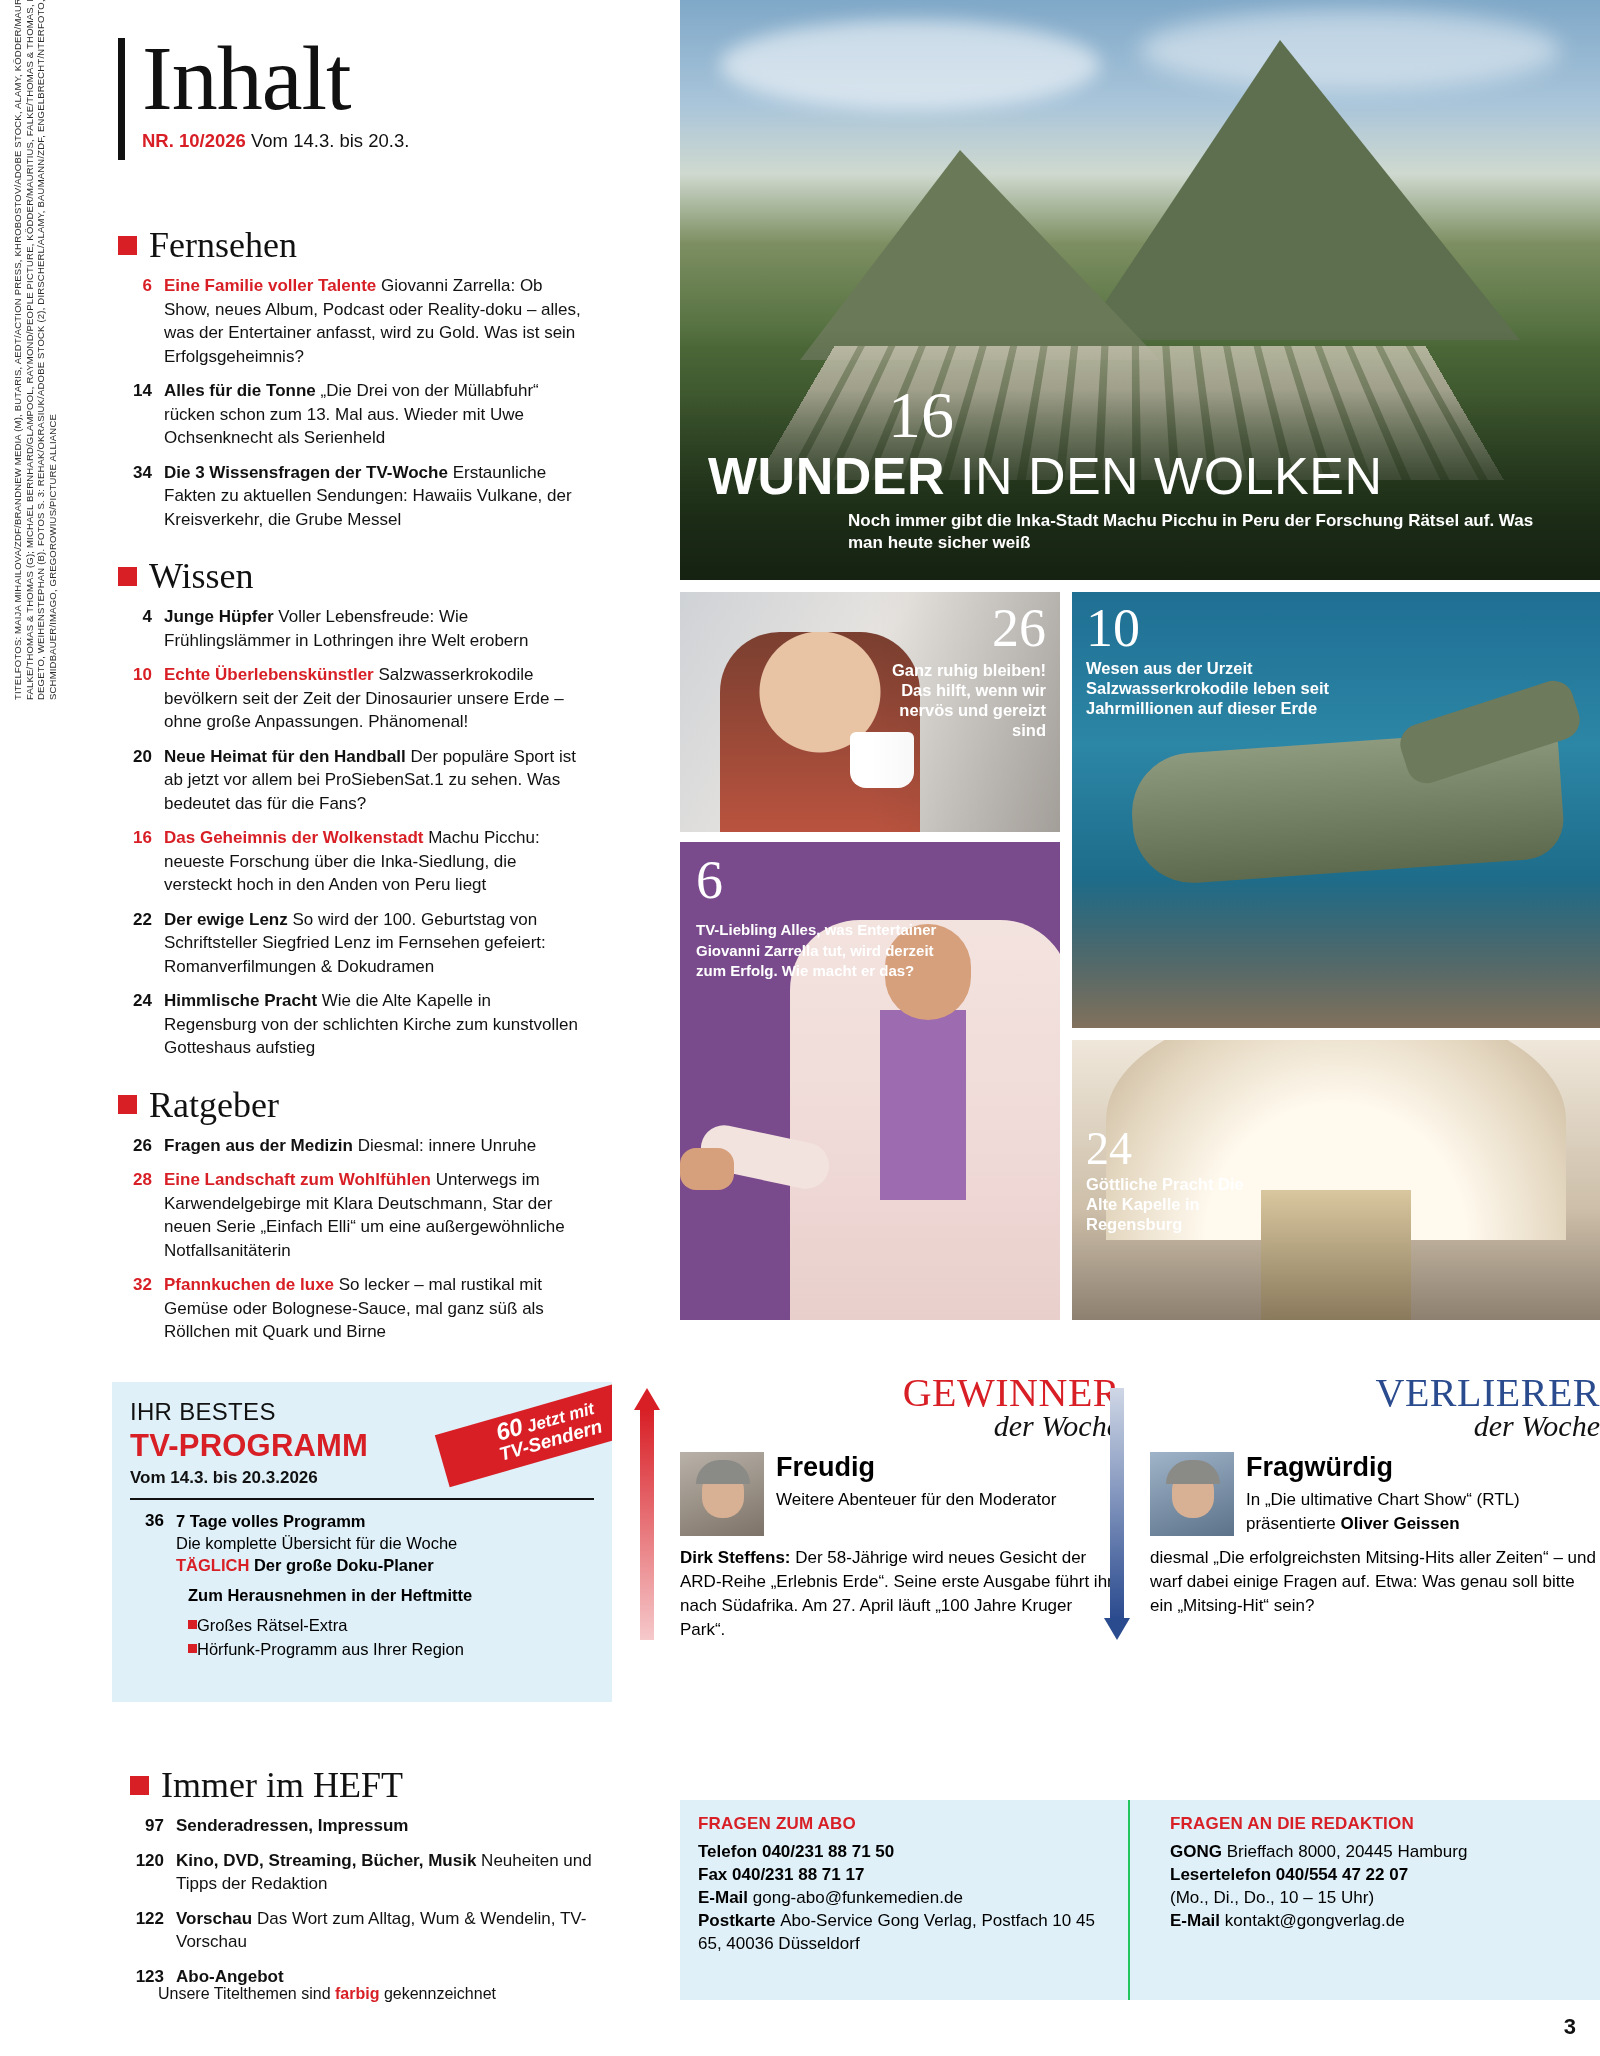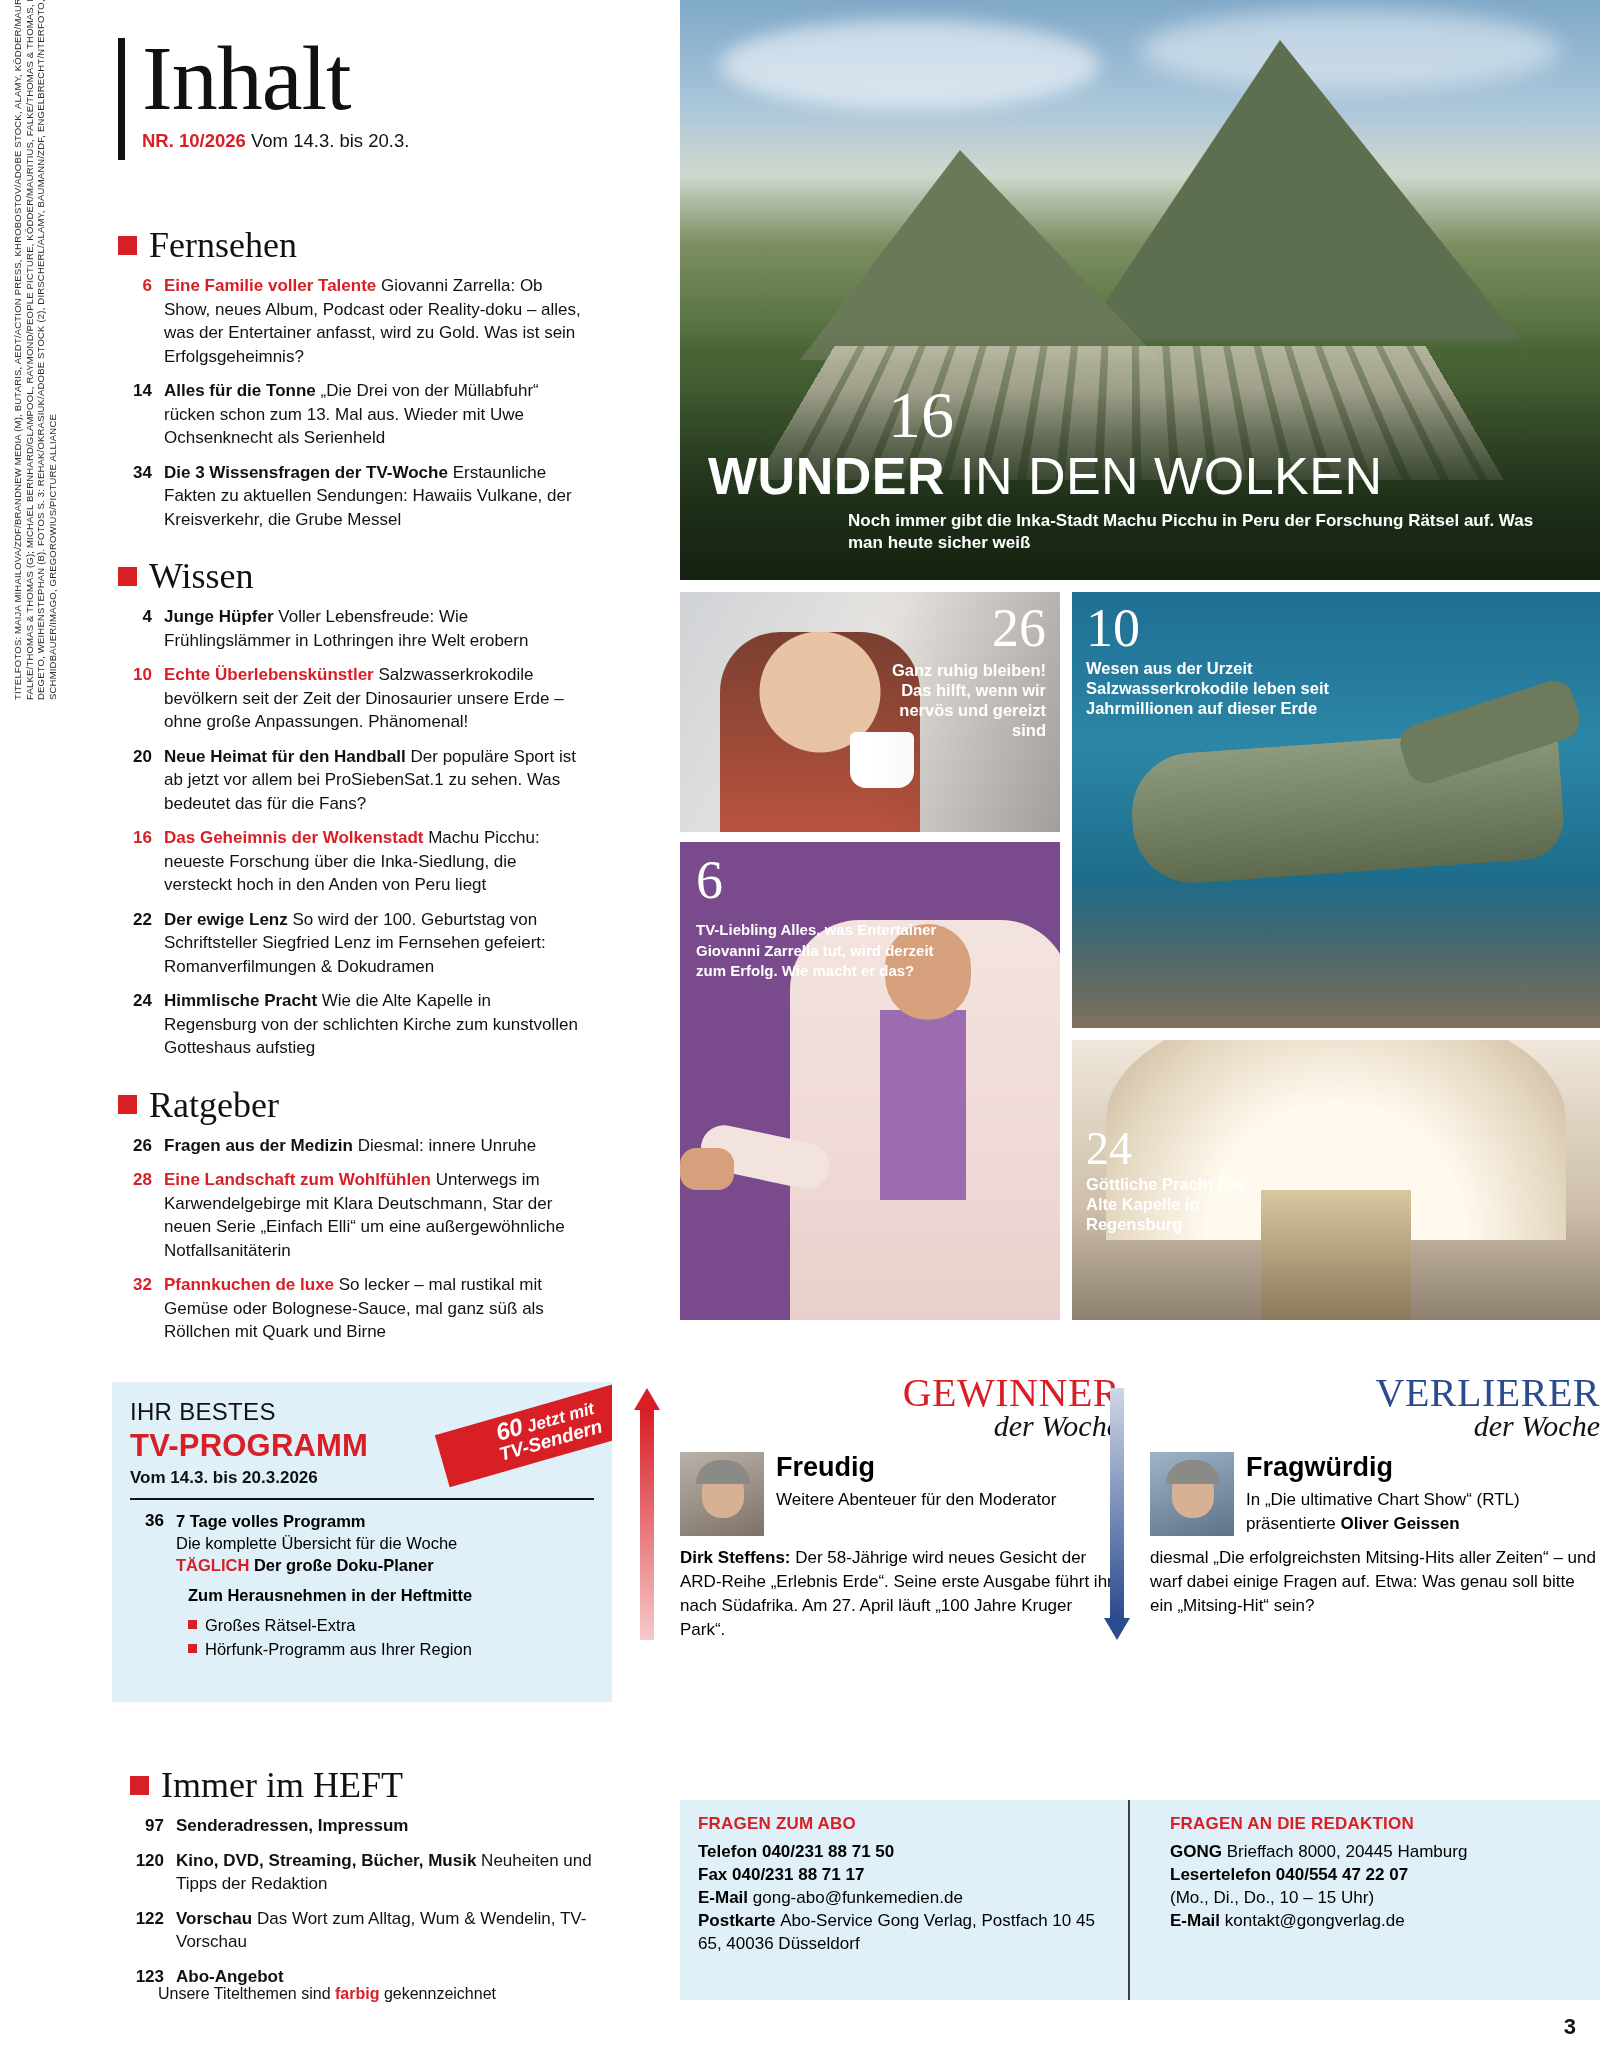--- a/index.html
+++ b/index.html
@@ -88,21 +88,21 @@
   .tv-box .l2 { font-size:31px; font-weight:700; color:#d81f26; margin-top:2px; letter-spacing:.2px; }
   .tv-box .l3 { font-size:17px; font-weight:700; color:#111; margin-top:4px; }
   .tv-box .rule { height:2px; background:#111; margin:10px 0 0 0; width:calc(100% - 0px); }
   .tv-row { display:flex; margin-top:10px; }
   .tv-row .n { width:46px; min-width:46px; text-align:right; padding-right:12px; font-weight:700; font-size:17px; line-height:22px; }
   .tv-row .t { font-size:16.5px; line-height:22px; }
   .tv-row .t b { font-weight:700; }
   .tv-row .t .red { color:#d81f26; font-weight:700; }
   .tv-sub { margin-left:58px; margin-top:10px; font-size:16.5px; font-weight:700; }
   .bullets { margin-left:58px; margin-top:8px; }
-  .bullets div { display:flex; align-items:flex-start; gap:8px; font-size:16.5px; line-height:24px; }
+  .bullets div { display:flex; align-items:flex-start; font-size:16.5px; line-height:24px; }
   .bullets .bsq { width:9px; height:9px; background:#d81f26; margin-top:7px; }
   .ribbon {
     position:absolute; right:-46px; top:22px; width:220px;
     background:#d81f26; color:#fff; transform:rotate(-16deg);
     text-align:center; padding:6px 0 7px 0;
   }
   .ribbon .r1 { font-size:17px; font-weight:700; font-style:italic; line-height:18px; }
   .ribbon .r2 { font-size:19px; font-weight:700; font-style:italic; line-height:20px; }
   .ribbon .big60 { font-size:24px; font-weight:700; font-style:italic; }
 
@@ -245,21 +245,21 @@
   .arrow-up { left:-46px; top:16px; }
   .arrow-down { left:-46px; top:16px; }
   .arrow-shaft-up { width:14px; height:230px; margin-left:6px; background:linear-gradient(180deg,#d81f26,#f6c9cb); }
   .arrow-head-up { width:0; height:0; border-left:13px solid transparent; border-right:13px solid transparent; border-bottom:22px solid #d81f26; }
   .arrow-shaft-down { width:14px; height:230px; margin-left:6px; background:linear-gradient(180deg,#cfd7e6,#2b4b8f); }
   .arrow-head-down { width:0; height:0; border-left:13px solid transparent; border-right:13px solid transparent; border-top:22px solid #2b4b8f; }
 
   
   .info-wrap { position:absolute; left:680px; top:1800px; width:920px; height:200px; background:#dff0f8; display:flex; }
   .info-col { flex:1; padding:14px 18px 14px 18px; }
-  .info-col + .info-col { border-left:2px solid #404040;padding-left:40px; }
+  .info-col + .info-col { border-left:2px solid #22c55e;padding-left:40px; }
   .info-title { font-size:17px; font-weight:700; color:#d81f26; letter-spacing:.2px; }
   .info-body { font-size:17px; line-height:23px; margin-top:6px; }
   .info-body b { font-weight:700; }
 </style>
 </head>
 <body>
 
 <div class="page">
 
   <div class="left-col">

